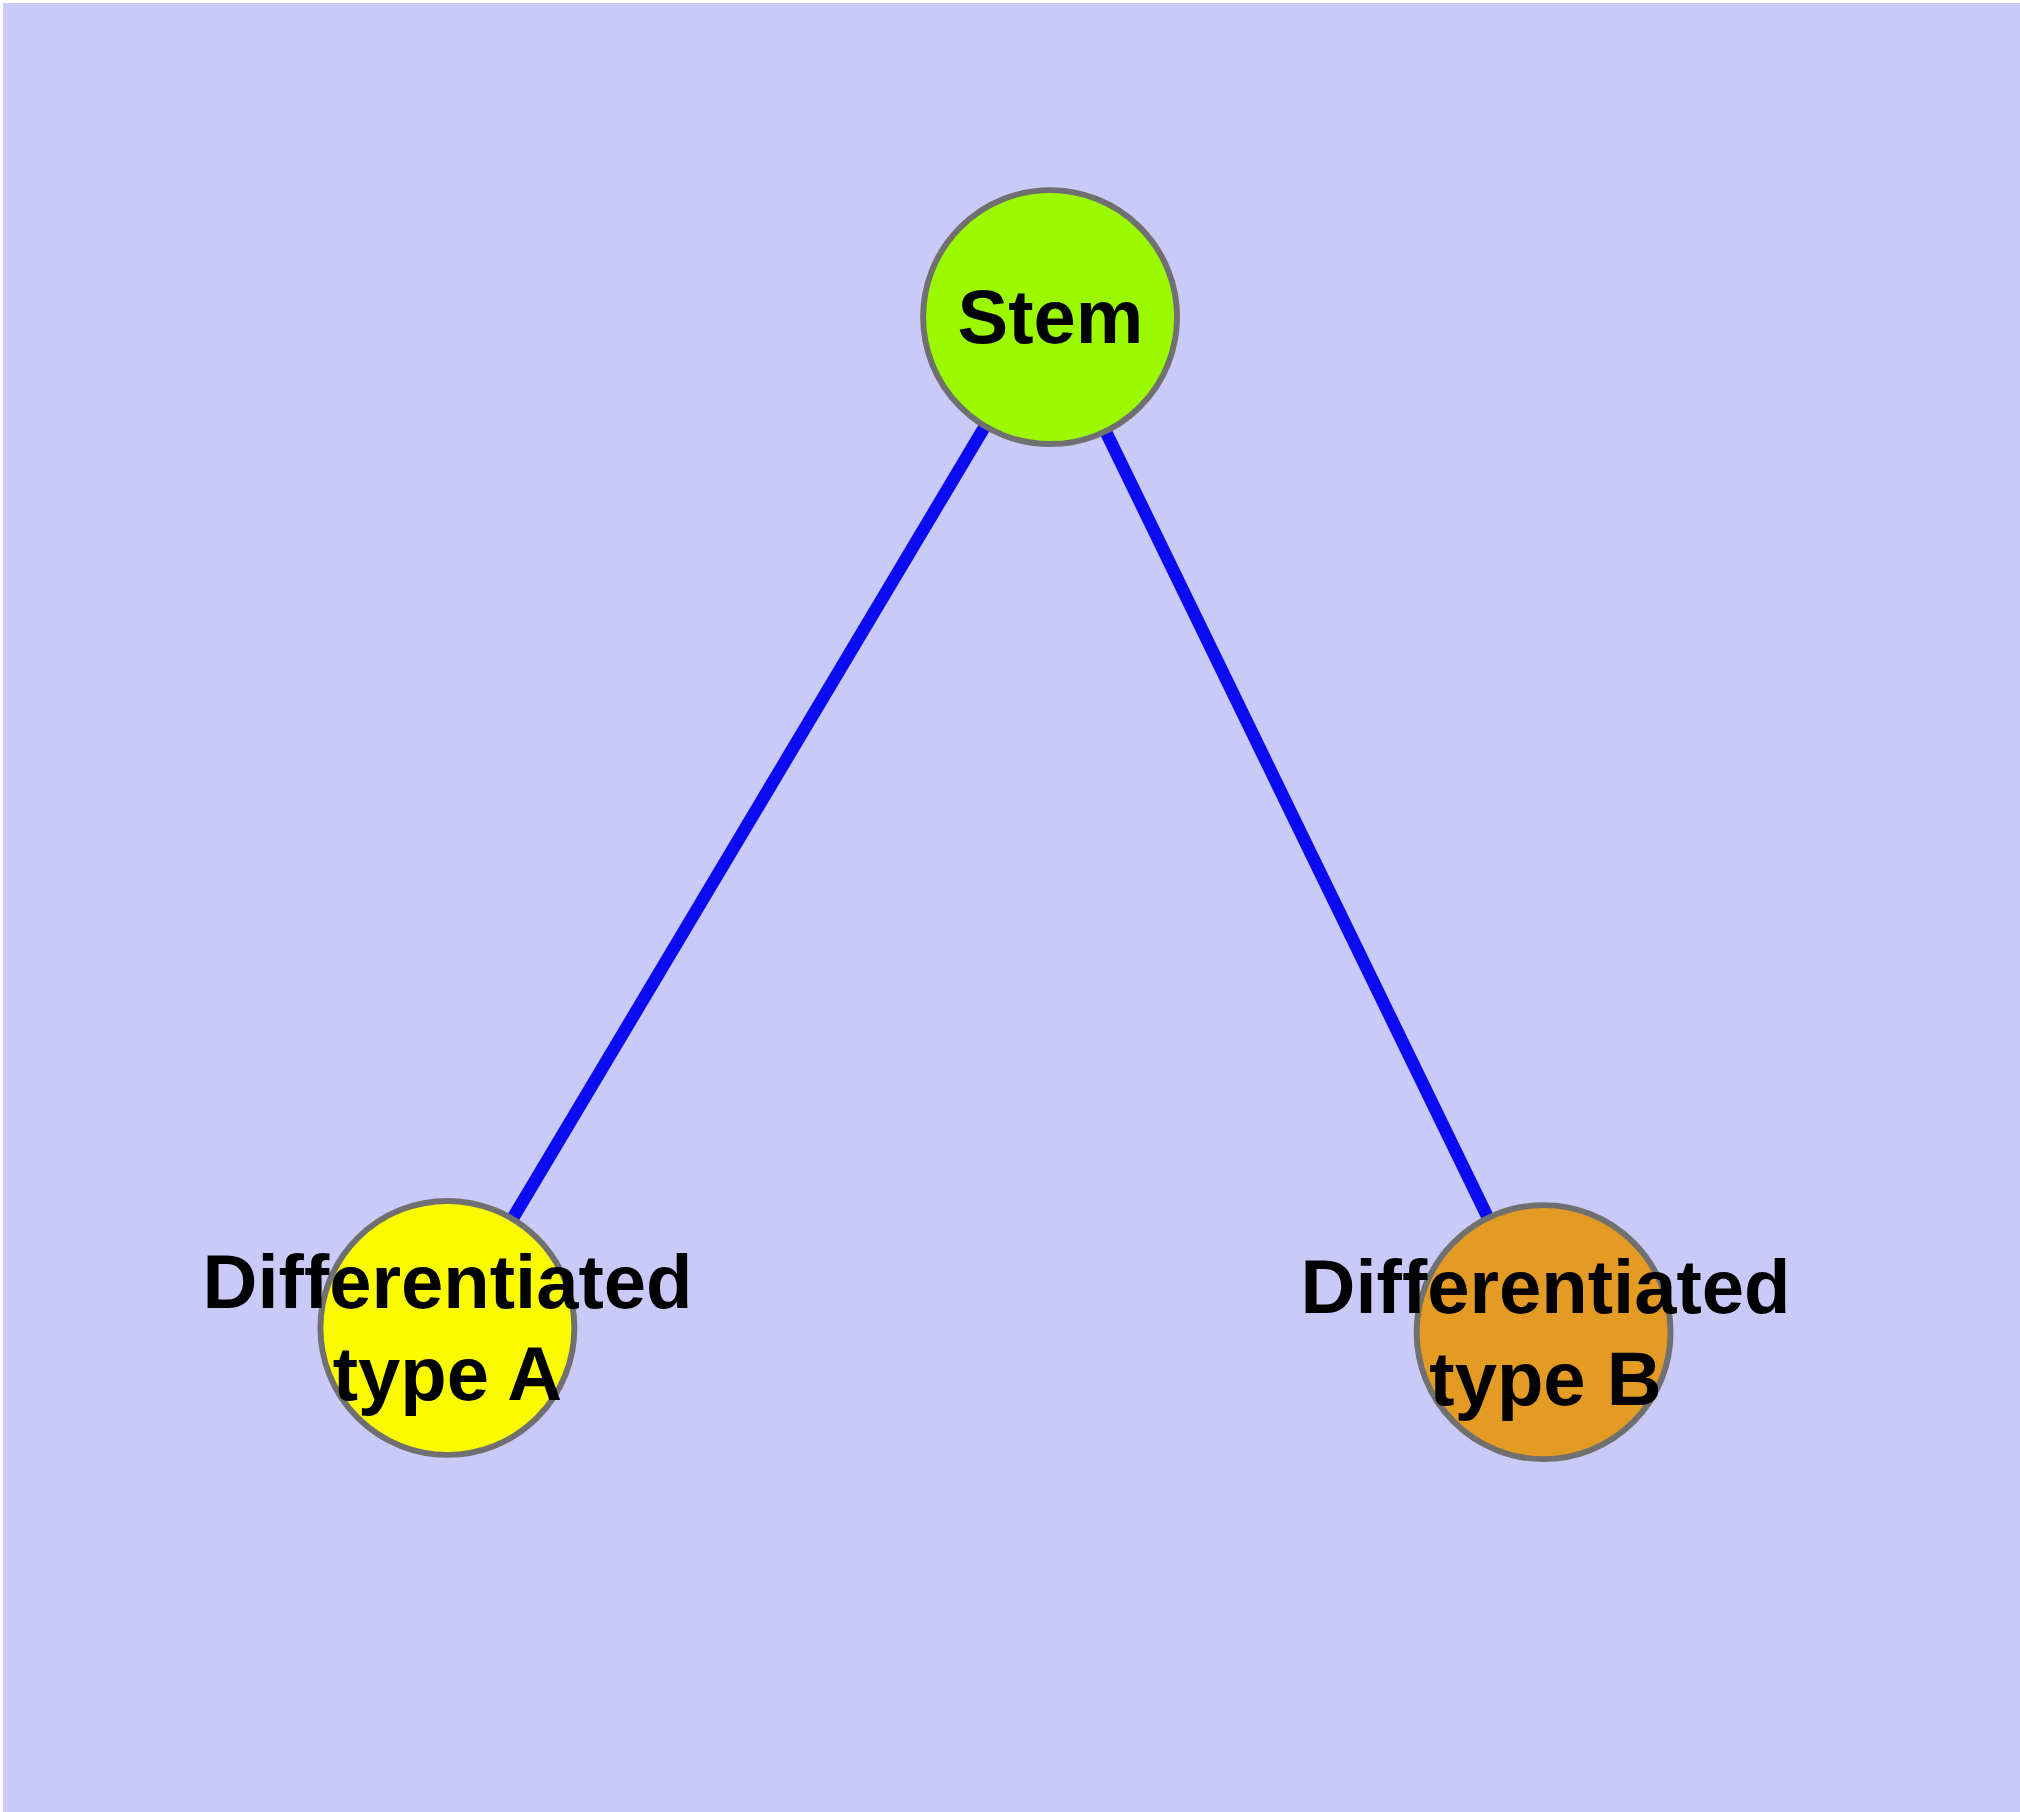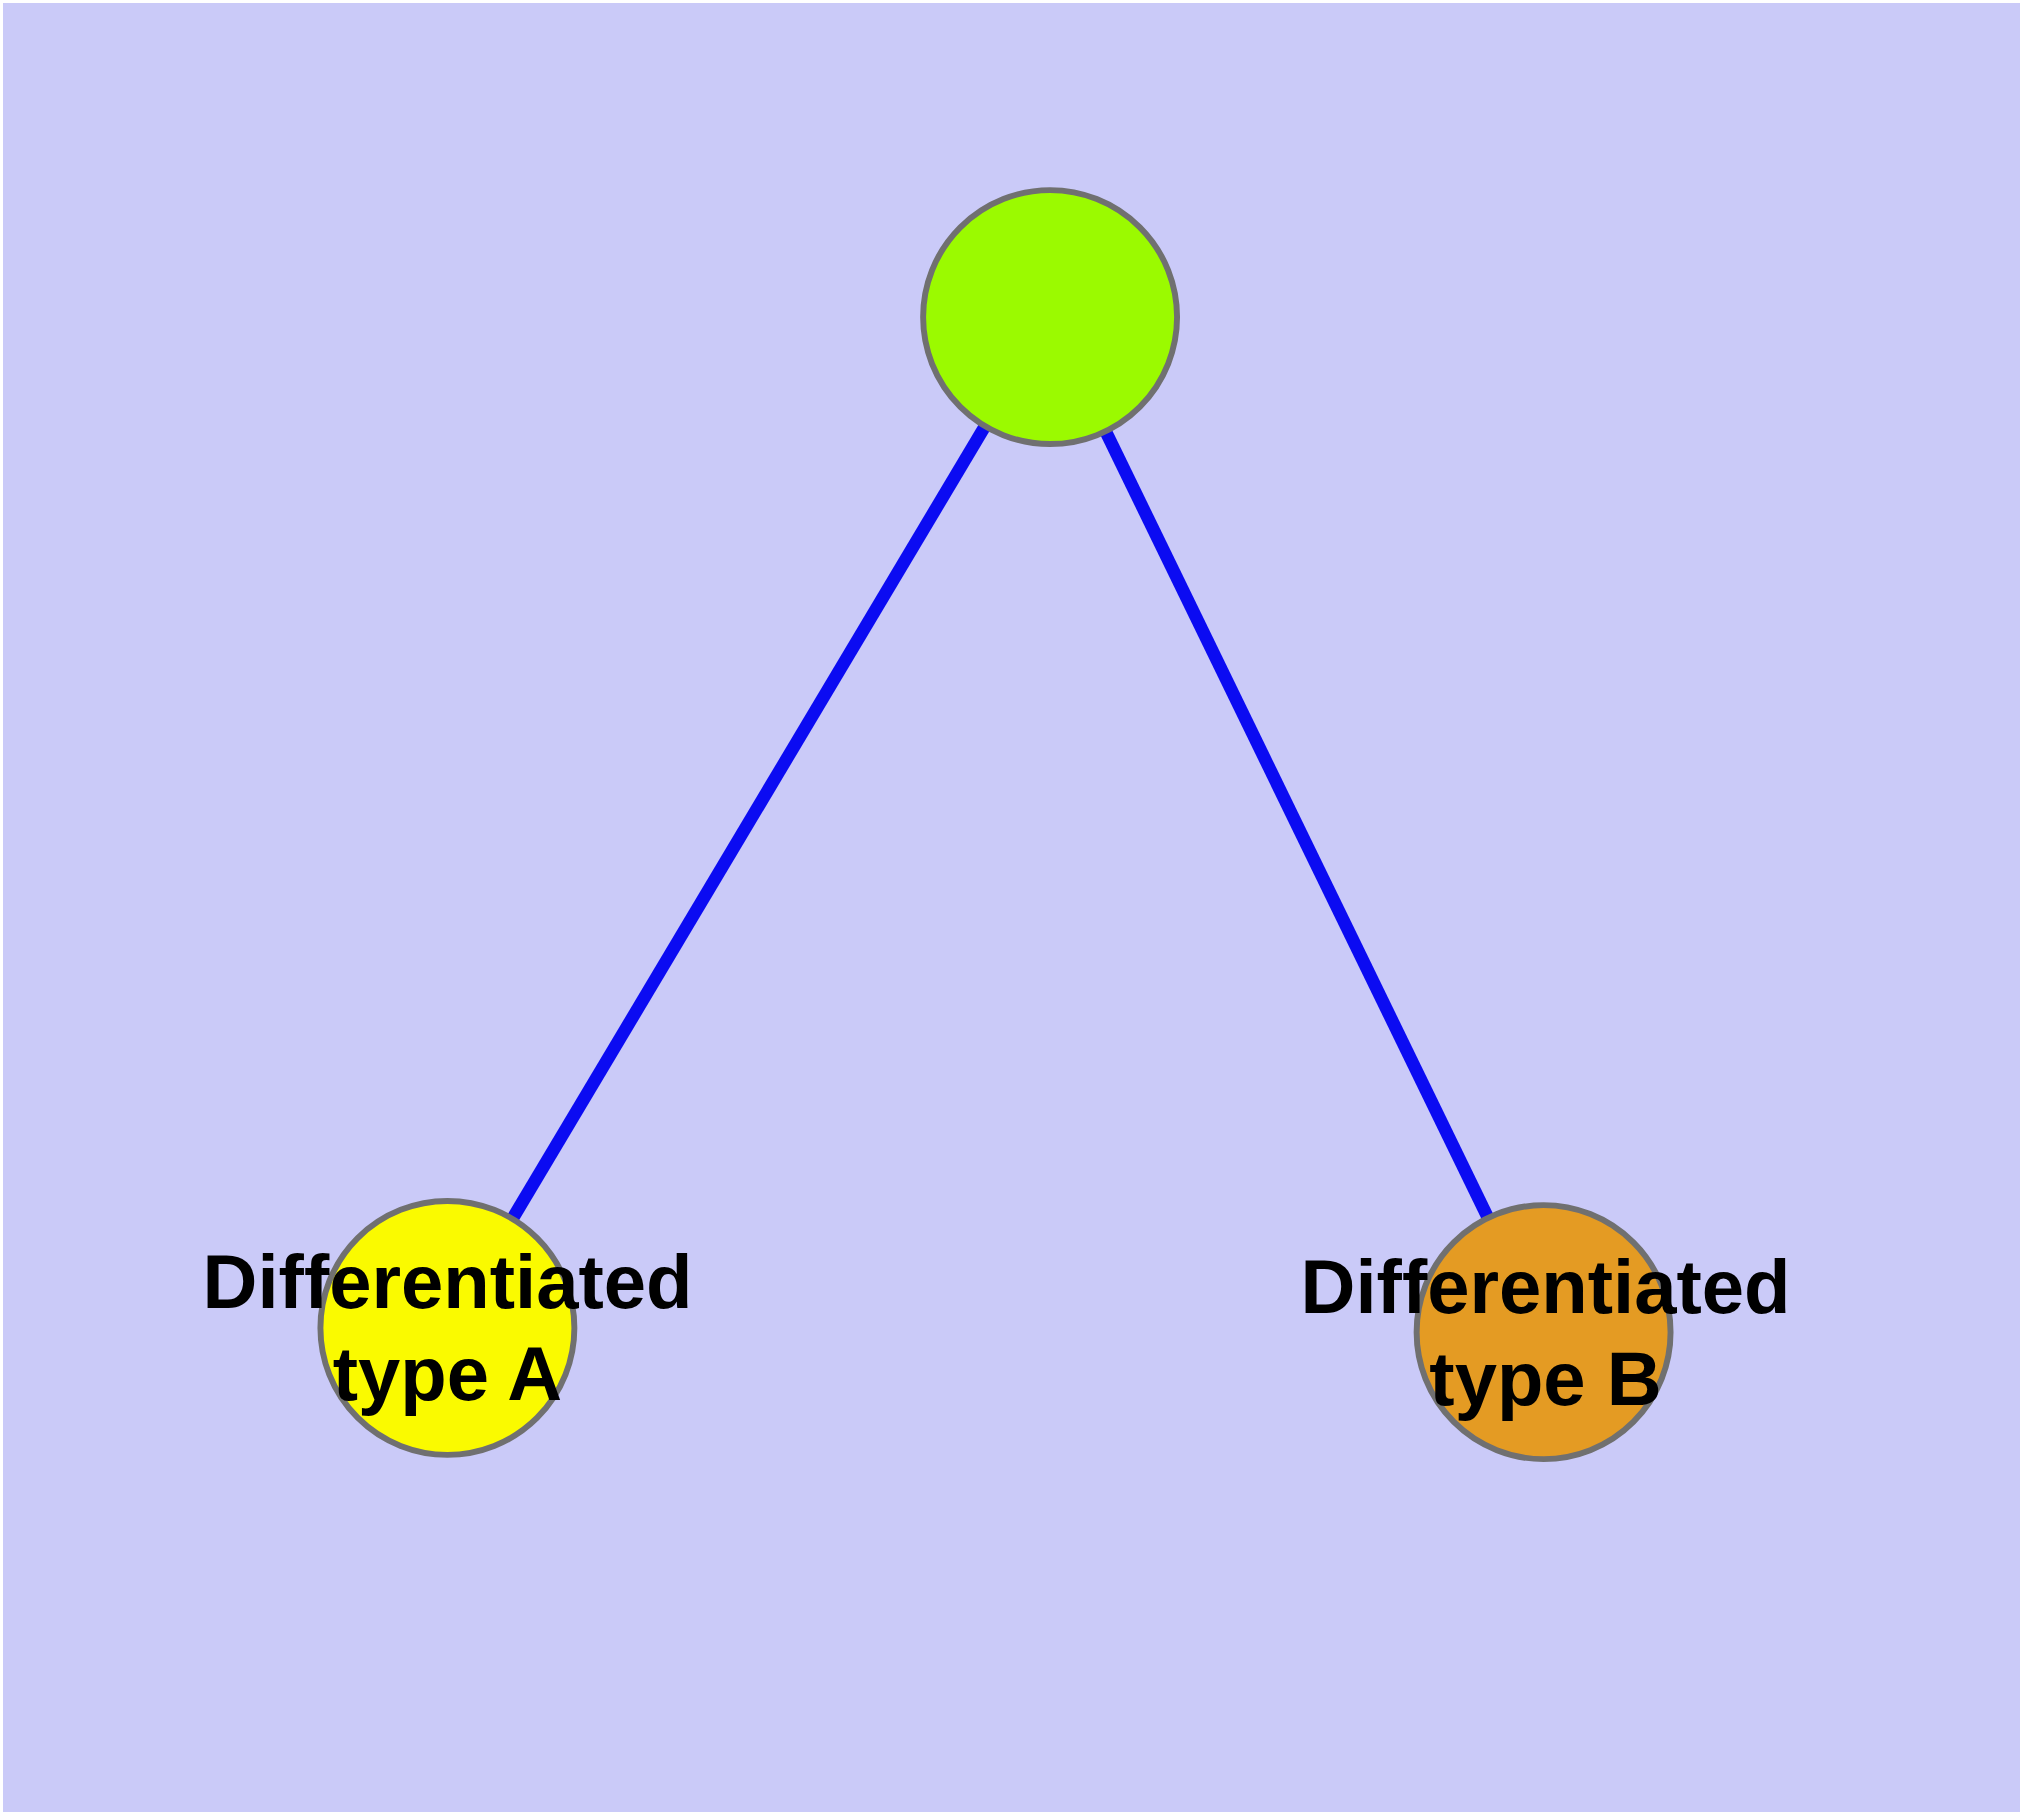--- a/index.html
+++ b/index.html
@@ -40,18 +40,19 @@
 <body>
 
 <div class="stage" style="background: rgb(202, 202, 248);">
   <svg id="graph-svg" viewBox="0 0 2384 2138" preserveAspectRatio="none">
       <line x1="1237" y1="371" x2="525" y2="1565" stroke="#0b0bf2" stroke-width="15"></line>
       <line x1="1237" y1="371" x2="1820" y2="1570" stroke="#0b0bf2" stroke-width="15"></line>
       <circle cx="1237" cy="371" r="150" fill="#9bfa00" stroke="#707070" stroke-width="7"></circle>
       <circle cx="525" cy="1565" r="150" fill="#fafa00" stroke="#707070" stroke-width="7"></circle>
       <circle cx="1820" cy="1570" r="150" fill="#e49b23" stroke="#707070" stroke-width="7"></circle>
     </svg>
+  <div class="node-label" style="left: 1048px; top: 314px; color: rgb(0, 0, 0);">Stem</div>
   <div class="node-label" style="left: 445px; top: 1326px; color: rgb(0, 0, 0);">Differentiated
 type A</div>
   <div class="node-label" style="left: 1543px; top: 1331px; color: rgb(0, 0, 0);">Differentiated
 type B</div>
 </div>
 
 
 </body></html>

